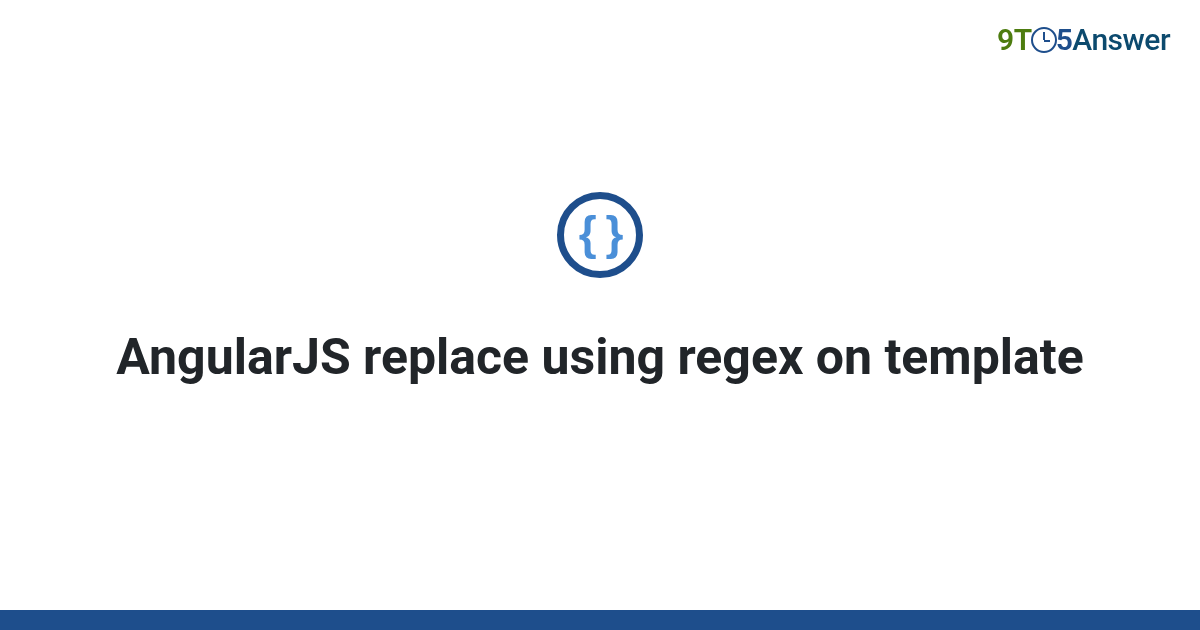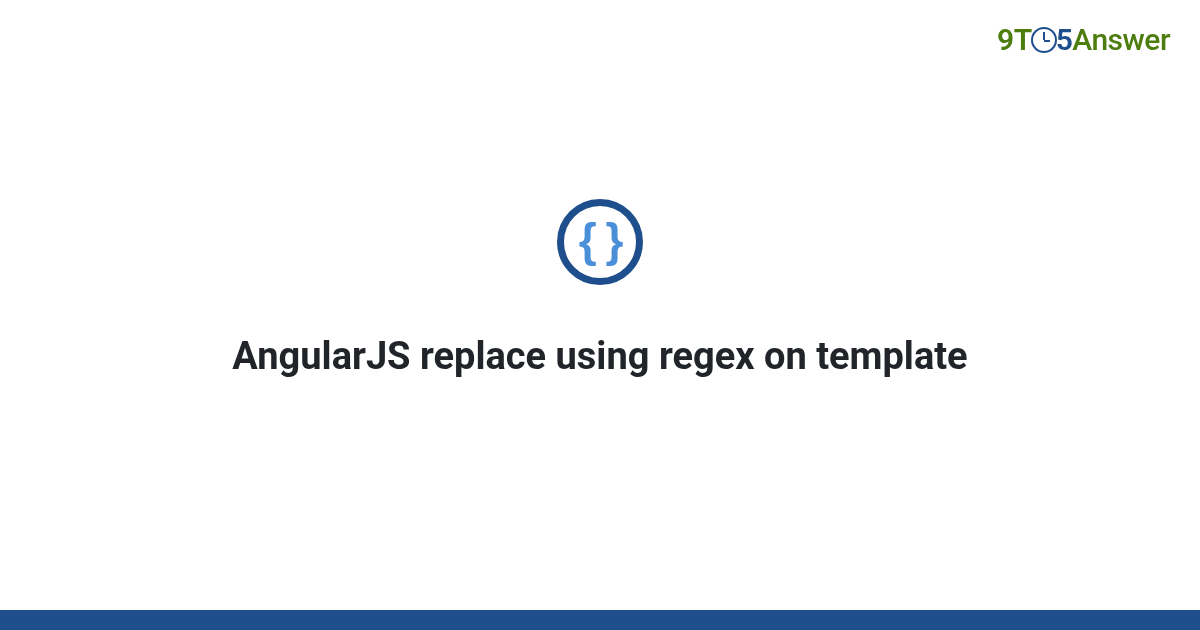--- a/index.html
+++ b/index.html
@@ -54,21 +54,21 @@
       width: 6px;
       height: 2px;
       background: #1e4e8c;
       top: 11px;
       left: 50%;
     }
     .logo-5 {
       color: #1e4e8c;
     }
     .logo-answer {
-      color: #4d7c0f;
+      color: #0c4a6e;
       font-weight: 500;
     }
     .content {
       position: absolute;
       top: 0;
       left: 0;
       width: 100%;
       height: 610px;
       display: flex;
       flex-direction: column;
@@ -90,21 +90,21 @@
     .icon-braces {
       font-size: 46px;
       font-weight: 700;
       color: #4a8fd8;
       letter-spacing: -2px;
       font-family: "Segoe UI", Arial, sans-serif;
       line-height: 1;
       margin-top: -4px;
     }
     .title {
-      font-size: 38px;
+      font-size: 50px;
       font-weight: 700;
       color: #212529;
       text-align: center;
       line-height: 1.25;
       max-width: 1000px;
     }
     .footer-bar {
       position: absolute;
       bottom: 0;
       left: 0;

